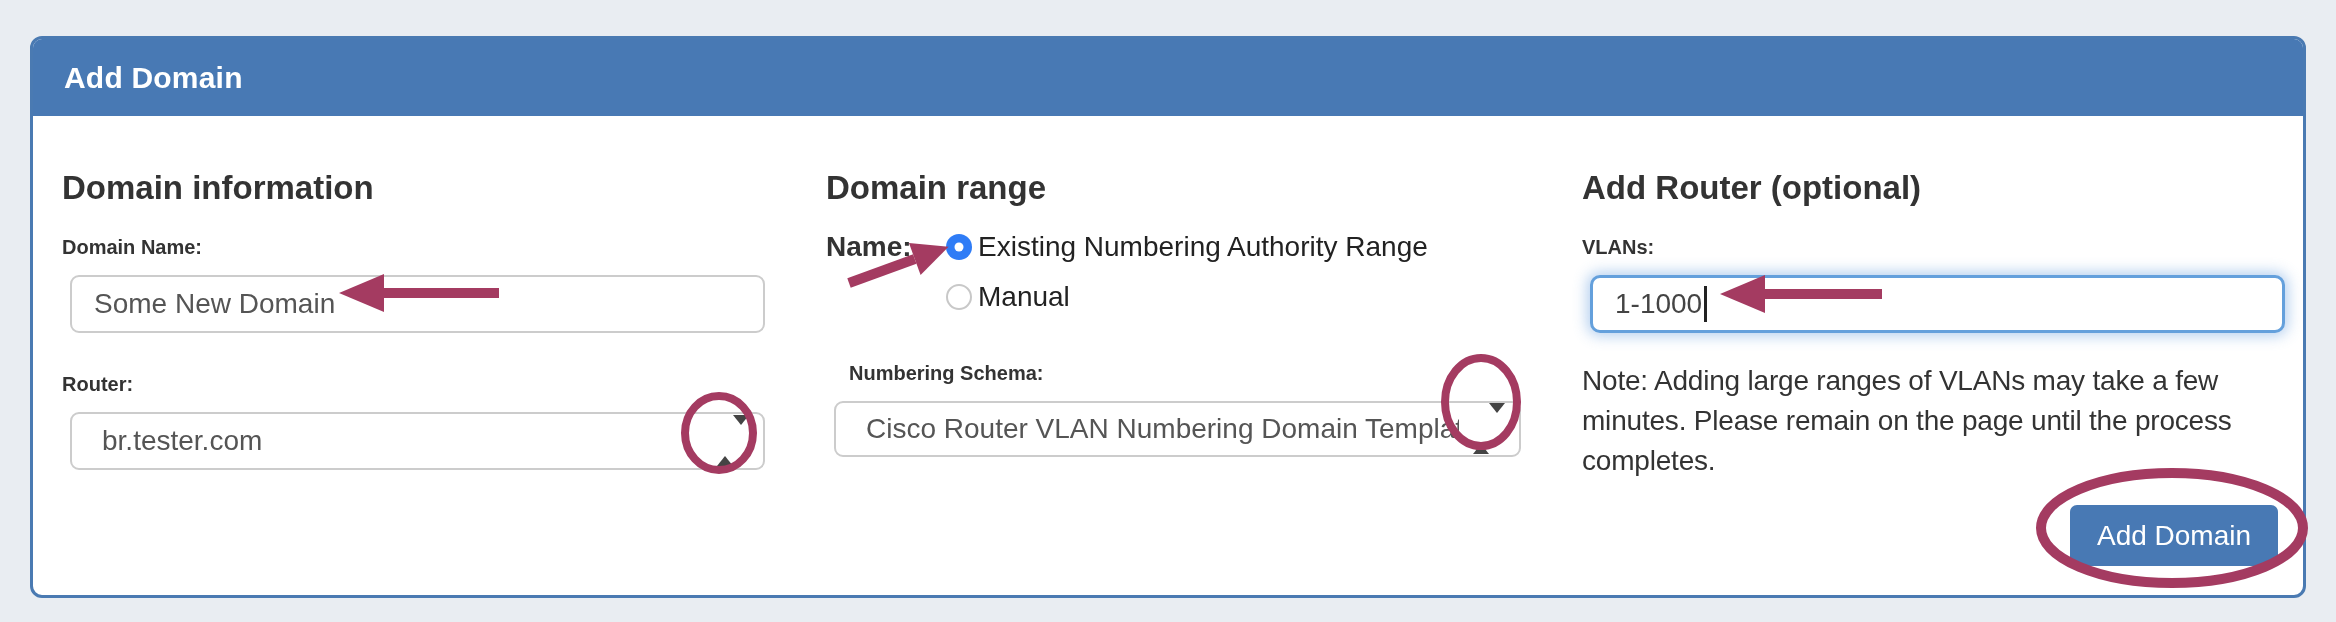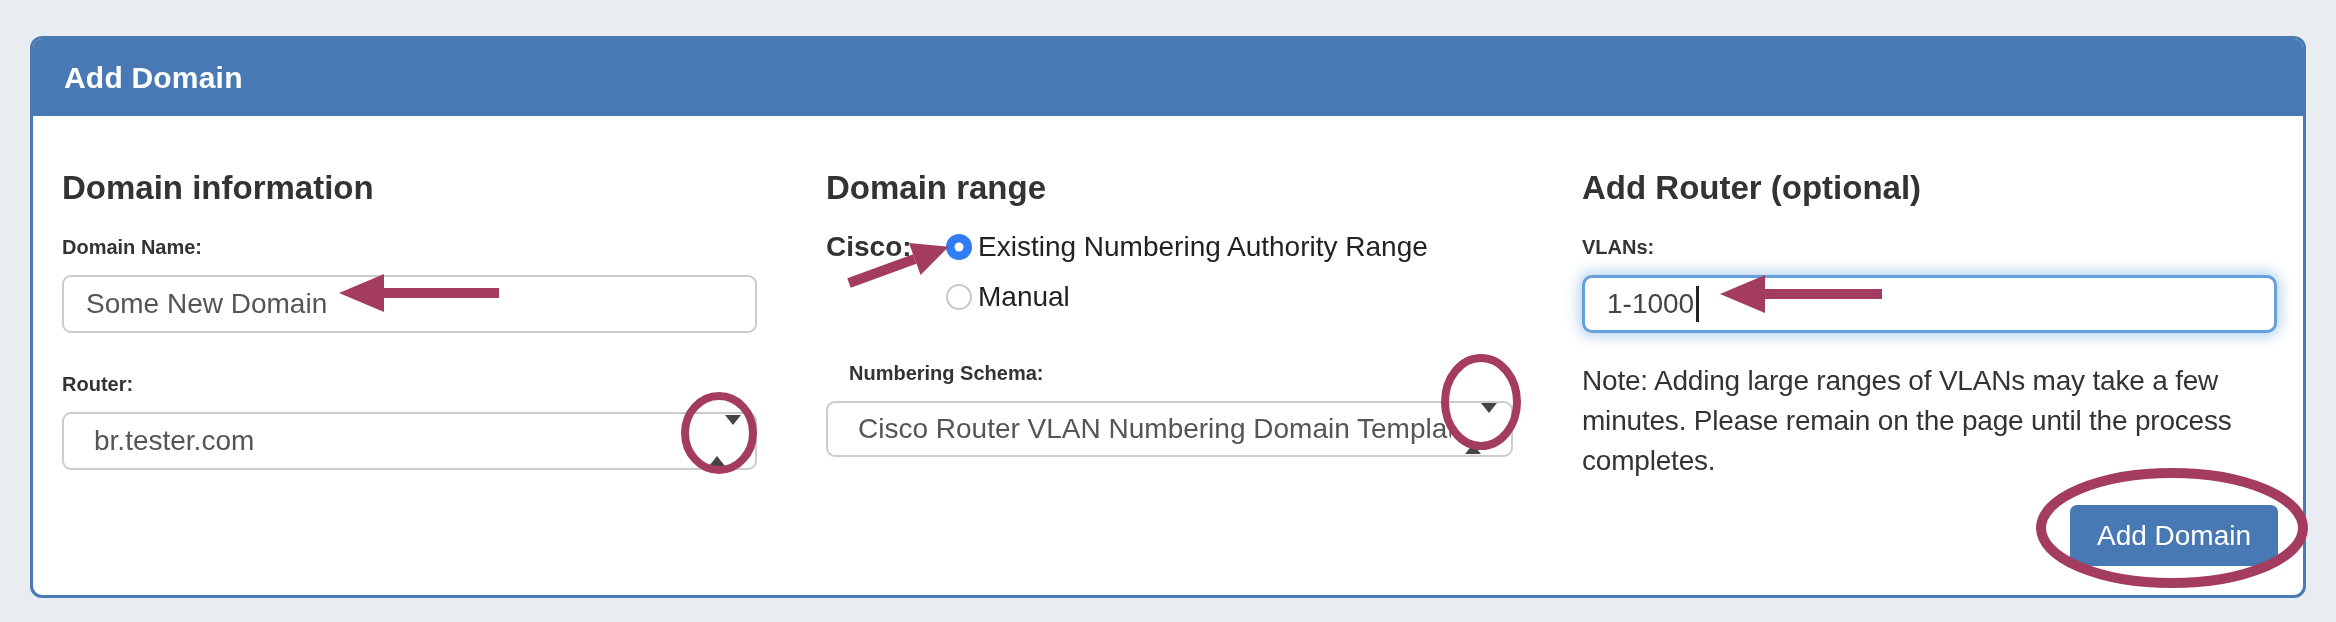--- a/index.html
+++ b/index.html
@@ -17,21 +17,21 @@
   .panel-heading{height:77px; background:var(--header-bg); display:flex; align-items:center;
     padding:0 31px; color:var(--header-text); font-size:30px; font-weight:bold; letter-spacing:.2px;}
   .panel-body{position:relative; height:482px; padding:55px 0 0 29px;
     display:grid; grid-template-columns:695px 687px 695px; column-gap:69px; align-items:start;}
 
   h2.section-heading{font-size:33px; line-height:34px; font-weight:600; color:#333; margin:0 0 27px 0;}
   .field-label{display:block; font-size:20px; line-height:30px; font-weight:bold; color:#333; margin:0 0 13px 0;}
 
   .text-input, .select-box{position:relative; width:695px; height:58px; background:#fff;
     border:2px solid var(--input-border); border-radius:9px; display:flex; align-items:center;
-    font-size:28px; color:var(--input-text); padding:0 60px 0 22px; margin-bottom:36px;}
+    font-size:28px; color:var(--input-text); padding:0 60px 0 22px; margin-bottom:36px;margin-left:8px;}
   .select-box{width:100%; margin-bottom:0; cursor:default;padding-left:30px;}
   .select-box .value, .text-input .value{white-space:nowrap; overflow:hidden;}
 
   .caret{position:absolute; right:30px; top:50%; transform:translateY(-50%); width:16px;}
   .caret .up{width:0; height:0; border-left:8px solid transparent; border-right:8px solid transparent;
     border-bottom:10px solid #444; margin-bottom:5px;}
   .caret .down{width:0; height:0; border-left:8px solid transparent; border-right:8px solid transparent;
     border-top:10px solid #444;}
 
   
@@ -85,21 +85,21 @@
         <div class="select-box">
           <span class="value">br.tester.com</span>
           <span class="caret"><span class="up"></span><span class="down"></span></span>
         </div>
       </div>
 
       <div class="col">
         <h2 class="section-heading">Domain range</h2>
 
         <div class="type-row">
-          <span class="type-label">Cisco:</span>
+          <span class="type-label">Name:</span>
           <div class="radio-group">
             <div class="radio-row">
               <span class="radio selected"></span>
               <span class="radio-label">Existing Numbering Authority Range</span>
             </div>
             <div class="radio-row">
               <span class="radio"></span>
               <span class="radio-label">Manual</span>
             </div>
           </div>

